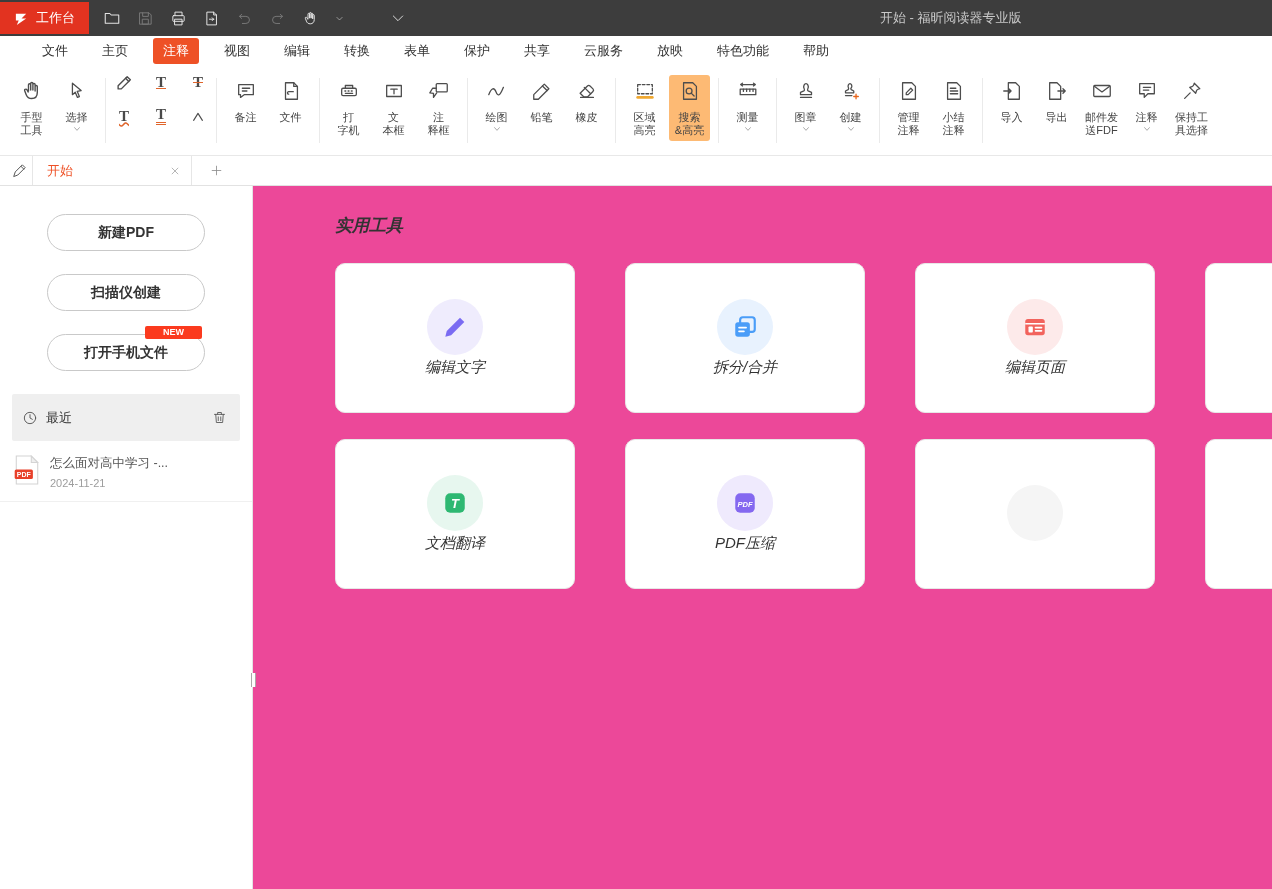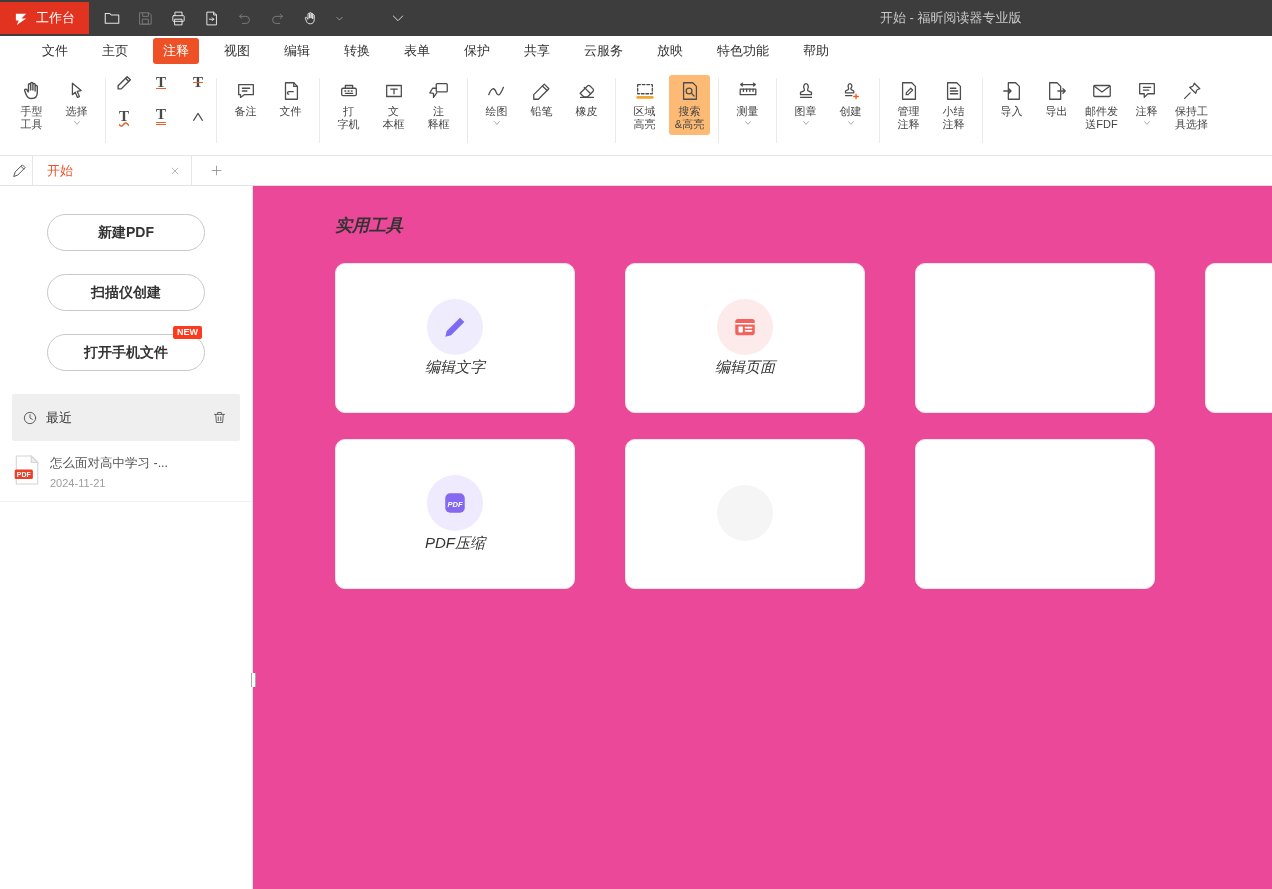--- a/index.html
+++ b/index.html
@@ -28,21 +28,21 @@
   .menu-item.active { background:#ee5126; color:#fff; border-radius:3px; padding:4px 10px; margin:0 8px; }
 
   
   .ribbon { height:90px; background:#fff; border-bottom:1px solid #e8e8e8; display:flex; align-items:stretch; padding:0 4px; }
   .rgroup { display:flex; align-items:flex-start; padding:9px 7px 0; gap:4px; }
   .rdivider { width:1px; background:#eaeaea; margin:12px 1px; }
   .ritem { display:flex; flex-direction:column; align-items:center; min-width:41px; padding:3px 3px 4px; border-radius:3px; cursor:default; }
   .ritem.selected { background:#fdba74; }
   .ricon { height:26px; display:flex; align-items:center; justify-content:center; }
   .ricon svg { stroke:#4d4d4d; fill:none; stroke-width:1.4; stroke-linecap:round; stroke-linejoin:round; }
-  .rlabel { margin-top:1px; font-size:11px; line-height:13px; color:#444; text-align:center; white-space:pre-line; }
+  .rlabel { margin-top:7px; font-size:11px; line-height:13px; color:#444; text-align:center; white-space:pre-line; }
   .rcaret { margin-top:2px; }
   .rcaret svg { stroke:#555; fill:none; stroke-width:1.5; }
   .markup-grid { display:grid; grid-template-columns:repeat(3,24px); grid-template-rows:24px 24px;
                  gap:10px 13px; margin:4px 5px 0; }
   .mk { display:flex; align-items:center; justify-content:center; }
   .mk-t { font-family:"Liberation Serif", serif; font-size:15px; font-weight:bold; color:#4a4a4a; line-height:1; }
   .mk-underline { text-decoration:underline; text-decoration-color:#e0642a; }
   .mk-strike { text-decoration:line-through; text-decoration-color:#e0642a; }
   .mk-squiggly { text-decoration:underline; text-decoration-style:wavy; text-decoration-color:#e0642a; }
   .mk-double { border-bottom:3px double #e0642a; }
@@ -60,21 +60,21 @@
 
   
   .content { display:flex; height:707px; position:relative; }
 
   .sidebar { width:253px; border-right:1px solid #e4e4e4; padding-top:28px; flex:none; background:#fff; }
   .sb-btn { display:block; width:158px; height:37px; margin:0 auto 23px; border:1px solid #c9c9c9; border-radius:19px;
             background:#fff; font-size:14px; font-weight:bold; color:#333; position:relative;
             font-family:inherit; cursor:pointer; }
   .sb-btn.primary { border-color:#ed6a1a; color:#ed6a1a; }
   .sb-badge { position:absolute; top:-9px; right:2px; background:#fb3a1e; color:#fff; font-size:9px; font-weight:bold;
-              padding:2px 4px; border-radius:2px; line-height:1; }
+              padding:2px 18px; border-radius:2px; line-height:1; }
   .recent-bar { margin:0 12px; height:47px; background:#efefef; border-radius:2px; display:flex; align-items:center; padding:0 10px; }
   .recent-bar svg { stroke:#555; fill:none; stroke-width:1.4; stroke-linecap:round; stroke-linejoin:round; }
   .recent-title { font-size:13px; color:#333; margin-left:8px; flex:1; }
   .trash-btn { width:22px; height:22px; display:flex; align-items:center; justify-content:center; }
   .recent-item { display:flex; gap:10px; padding:14px 14px 12px; align-items:flex-start; border-bottom:1px solid #f0f0f0; cursor:pointer; }
   .file-meta { min-width:0; }
   .file-name { font-size:12.5px; color:#555; white-space:nowrap; overflow:hidden; }
   .file-date { font-size:11px; color:#9d9d9d; margin-top:5px; }
 
   .split-handle { position:absolute; left:251px; top:487px; width:5px; height:14px;
@@ -554,20 +554,30 @@
 
       <div class="card">
         <span class="card-circle c0">
           <svg width="26" height="26" viewBox="0 0 24 24">
               <path d="M16.6 3.4l4 4L8.4 19.6l-5.3 1.3 1.3-5.3z" fill="#7a6bf2"></path>
             </svg>
         </span>
         <span class="card-label">编辑文字</span>
       </div>
 
+      <div class="card">
+        <span class="card-circle c1">
+          <svg width="26" height="26" viewBox="0 0 24 24">
+              <rect x="7.5" y="3" width="13.5" height="13.5" rx="2.5" fill="none" stroke="#4a9df8" stroke-width="2"></rect>
+              <rect x="3" y="7.5" width="13.5" height="13.5" rx="2.5" fill="#4a9df8"></rect>
+              <path d="M6.5 12.5h6.5M6.5 16h4.5" stroke="#fff" stroke-width="1.6" stroke-linecap="round"></path>
+            </svg>
+        </span>
+        <span class="card-label">拆分/合并</span>
+      </div>
 
       <div class="card">
         <span class="card-circle c2">
           <svg width="26" height="26" viewBox="0 0 24 24">
               <rect x="3" y="4.5" width="18" height="15" rx="2.5" fill="#f2635d"></rect>
               <path d="M3 9h18" stroke="#fff" stroke-width="1.4"></path>
               <rect x="6" y="11.5" width="4" height="5.5" rx="0.8" fill="#fff"></rect>
               <path d="M12.5 12.5h5.5M12.5 15.5h5.5" stroke="#fff" stroke-width="1.6" stroke-linecap="round"></path>
             </svg>
         </span>

